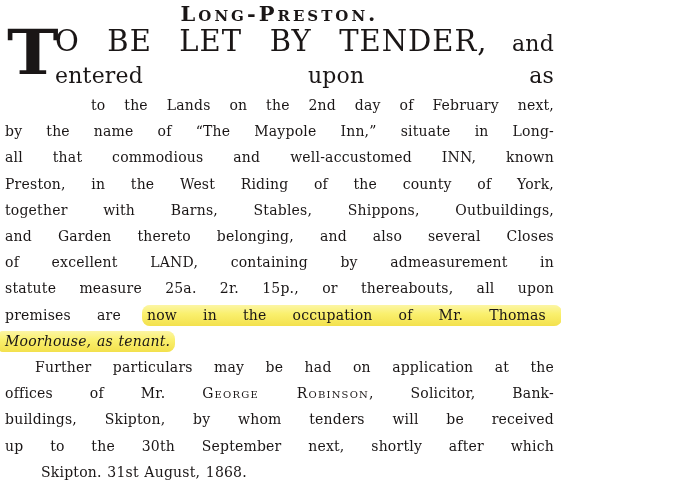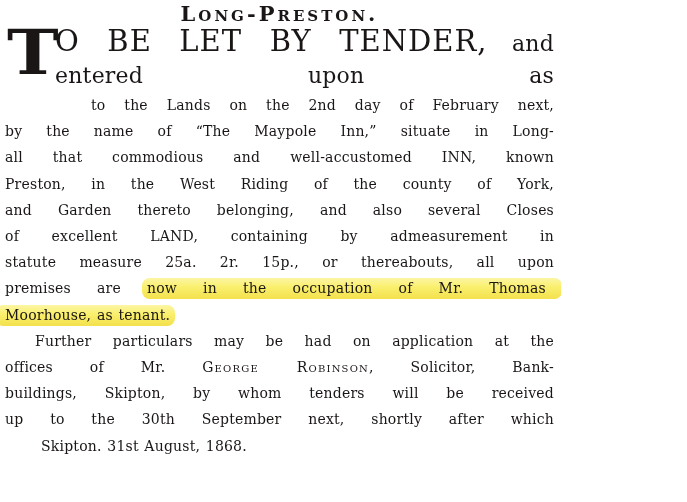--- a/index.html
+++ b/index.html
@@ -52,21 +52,21 @@
   }
   .sc { font-variant: small-caps; letter-spacing: 1.2px; }
   .hl {
     background-color: #faf06e;
     background-image: linear-gradient(180deg, rgba(255,255,255,0.38) 0%, rgba(255,255,255,0) 42%, rgba(238,214,55,0.6) 100%);
     border-radius: 8px;
     padding: 2px 5px 3px;
     margin: -2px -5px -3px;
   }
   .hl-right { margin-right: -8px; padding-right: 16px; }
-  .hl-left { margin-left: -6px; padding-left: 6px; border-radius: 4px 8px 8px 4px; }
+  .hl-left { margin-left: -6px; padding-left: 6px; border-radius: 4px 8px 8px 4px; font-style: italic; }
   .speck {
     position: absolute;
     background: #2b2b2b;
     border-radius: 50%;
     opacity: 0.7;
   }
 </style>
 </head>
 <body>
 
@@ -75,20 +75,21 @@
   <div class="heading">Long-Preston.</div>
 
   <div class="dropcap">T</div>
 
   <div class="line line-first"><span class="caps">O BE LET BY TENDER,</span> <span>and entered upon as</span></div>
 
   <div class="line line-second">to the Lands on the 2nd day of February next,</div>
   <div class="line">by the name of “The Maypole Inn,” situate in Long-</div>
   <div class="line">all that commodious and well-accustomed INN, known</div>
   <div class="line">Preston, in the West Riding of the county of York,</div>
+  <div class="line">together with Barns, Stables, Shippons, Outbuildings,</div>
   <div class="line">and Garden thereto belonging, and also several Closes</div>
   <div class="line">of excellent LAND, containing by admeasurement in</div>
   <div class="line">statute measure 25a. 2r. 15p., or thereabouts, all upon</div>
 
   <div class="line"><span>premises are</span> <span class="hl hl-right">now in the occupation of Mr. Thomas</span></div>
 
   <div class="line flush"><span class="hl hl-left">Moorhouse, as tenant.</span></div>
 
   <div class="line indent-para">Further particulars may be had on application at the</div>
 

